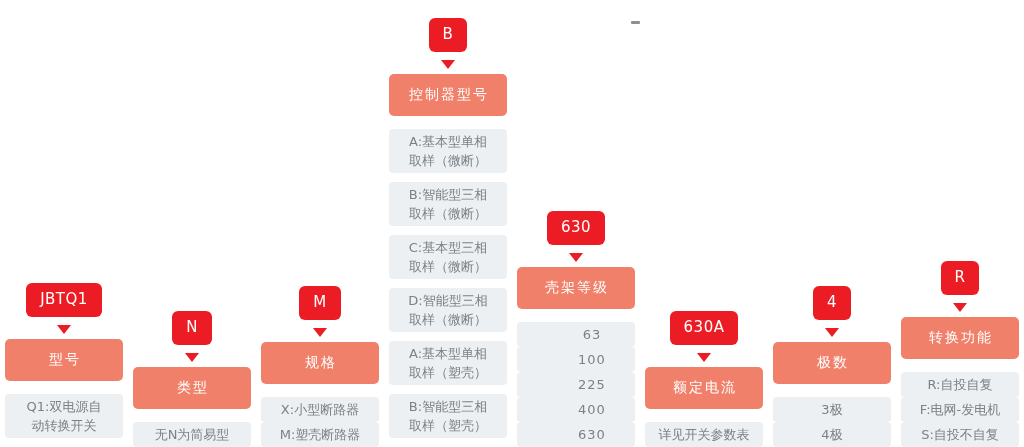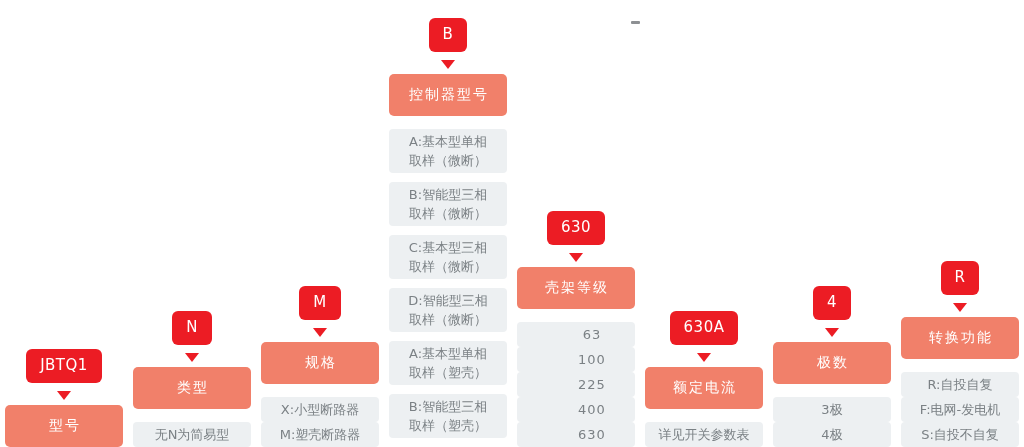--- a/index.html
+++ b/index.html
@@ -127,20 +127,24 @@
 <div id="diagram">
 
   <div class="columns">
 
     <div class="column">
       <div class="code-badge-slot">
         <div class="code-badge">JBTQ1</div>
       </div>
       <div class="arrow"></div>
       <div class="header-box">型号</div>
+      <div class="cells">
+        <div class="cell two-line">Q1:双电源自
+动转换开关</div>
+      </div>
     </div>
 
     <div class="column">
       <div class="code-badge-slot">
         <div class="code-badge">N</div>
       </div>
       <div class="arrow"></div>
       <div class="header-box">类型</div>
       <div class="cells">
         <div class="cell">无N为简易型</div>

